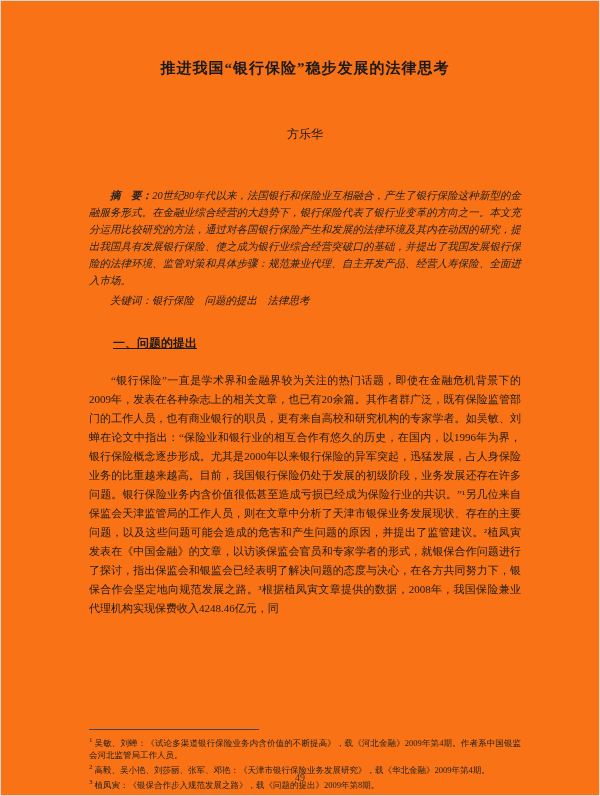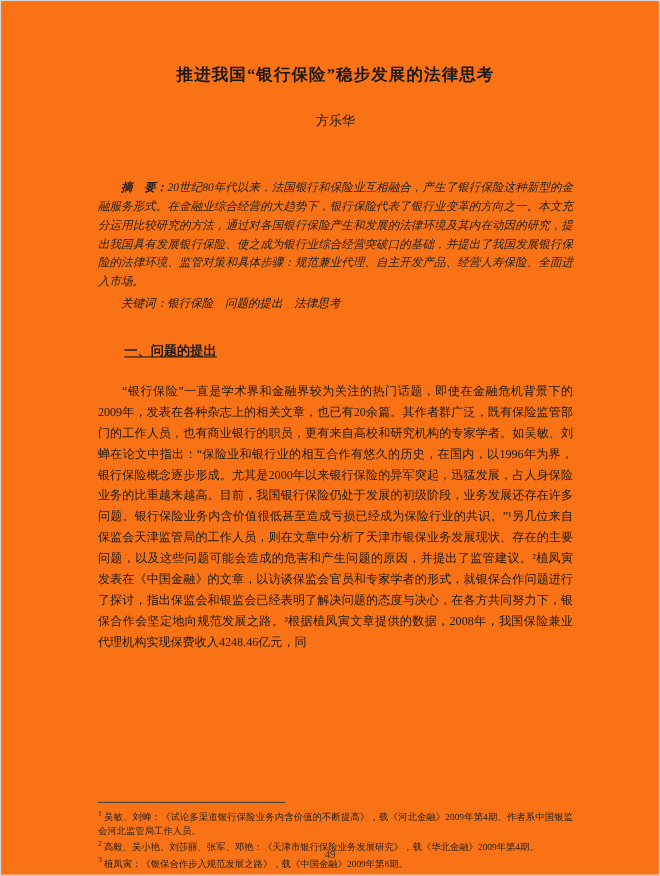--- a/index.html
+++ b/index.html
@@ -22,21 +22,21 @@
     top: 0;
   }
   .doc-title {
     margin-top: 58px;
     text-align: center;
     font-size: 15px;
     font-weight: bold;
     letter-spacing: 1px;
   }
   .doc-author {
-    margin-top: 24px;
+    margin-top: 48px;
     text-align: center;
     font-size: 12px;
   }
   .abstract {
     margin-top: 44px;
     font-size: 10.5px;
     line-height: 17px;
     text-align: justify;
     text-indent: 2em;
     font-style: italic;
@@ -109,17 +109,17 @@
     <div class="section-heading">一、问题的提出</div>
 
     <div class="body-para">“银行保险”一直是学术界和金融界较为关注的热门话题，即使在金融危机背景下的2009年，发表在各种杂志上的相关文章，也已有20余篇。其作者群广泛，既有保险监管部门的工作人员，也有商业银行的职员，更有来自高校和研究机构的专家学者。如吴敏、刘蝉在论文中指出：“保险业和银行业的相互合作有悠久的历史，在国内，以1996年为界，银行保险概念逐步形成。尤其是2000年以来银行保险的异军突起，迅猛发展，占人身保险业务的比重越来越高。目前，我国银行保险仍处于发展的初级阶段，业务发展还存在许多问题。银行保险业务内含价值很低甚至造成亏损已经成为保险行业的共识。”¹另几位来自保监会天津监管局的工作人员，则在文章中分析了天津市银保业务发展现状、存在的主要问题，以及这些问题可能会造成的危害和产生问题的原因，并提出了监管建议。²植凤寅发表在《中国金融》的文章，以访谈保监会官员和专家学者的形式，就银保合作问题进行了探讨，指出保监会和银监会已经表明了解决问题的态度与决心，在各方共同努力下，银保合作会坚定地向规范发展之路。³根据植凤寅文章提供的数据，2008年，我国保险兼业代理机构实现保费收入4248.46亿元，同</div>
 
   </div>
 
   <div class="footnotes">
     <div class="footnote-sep"></div>
     <div class="footnote"><sup>1</sup><span>吴敏、刘蝉：《试论多渠道银行保险业务内含价值的不断提高》，载《河北金融》2009年第4期。作者系中国银监会河北监管局工作人员。</span></div>
     <div class="footnote"><sup>2</sup><span>高毅、吴小艳、刘莎丽、张军、邓艳：《天津市银行保险业务发展研究》，载《华北金融》2009年第4期。</span></div>
-    <div class="footnote"><sup>3</sup><span>植凤寅：《银保合作步入规范发展之路》，载《中国金融》2009年第8期。</span></div>
+    <div class="footnote"><sup>3</sup><span>植凤寅：《银保合作步入规范发展之路》，载《问题的提出》2009年第8期。</span></div>
   </div>
 
   <div class="page-number">49</div>
 </div>
 
 </body></html>

